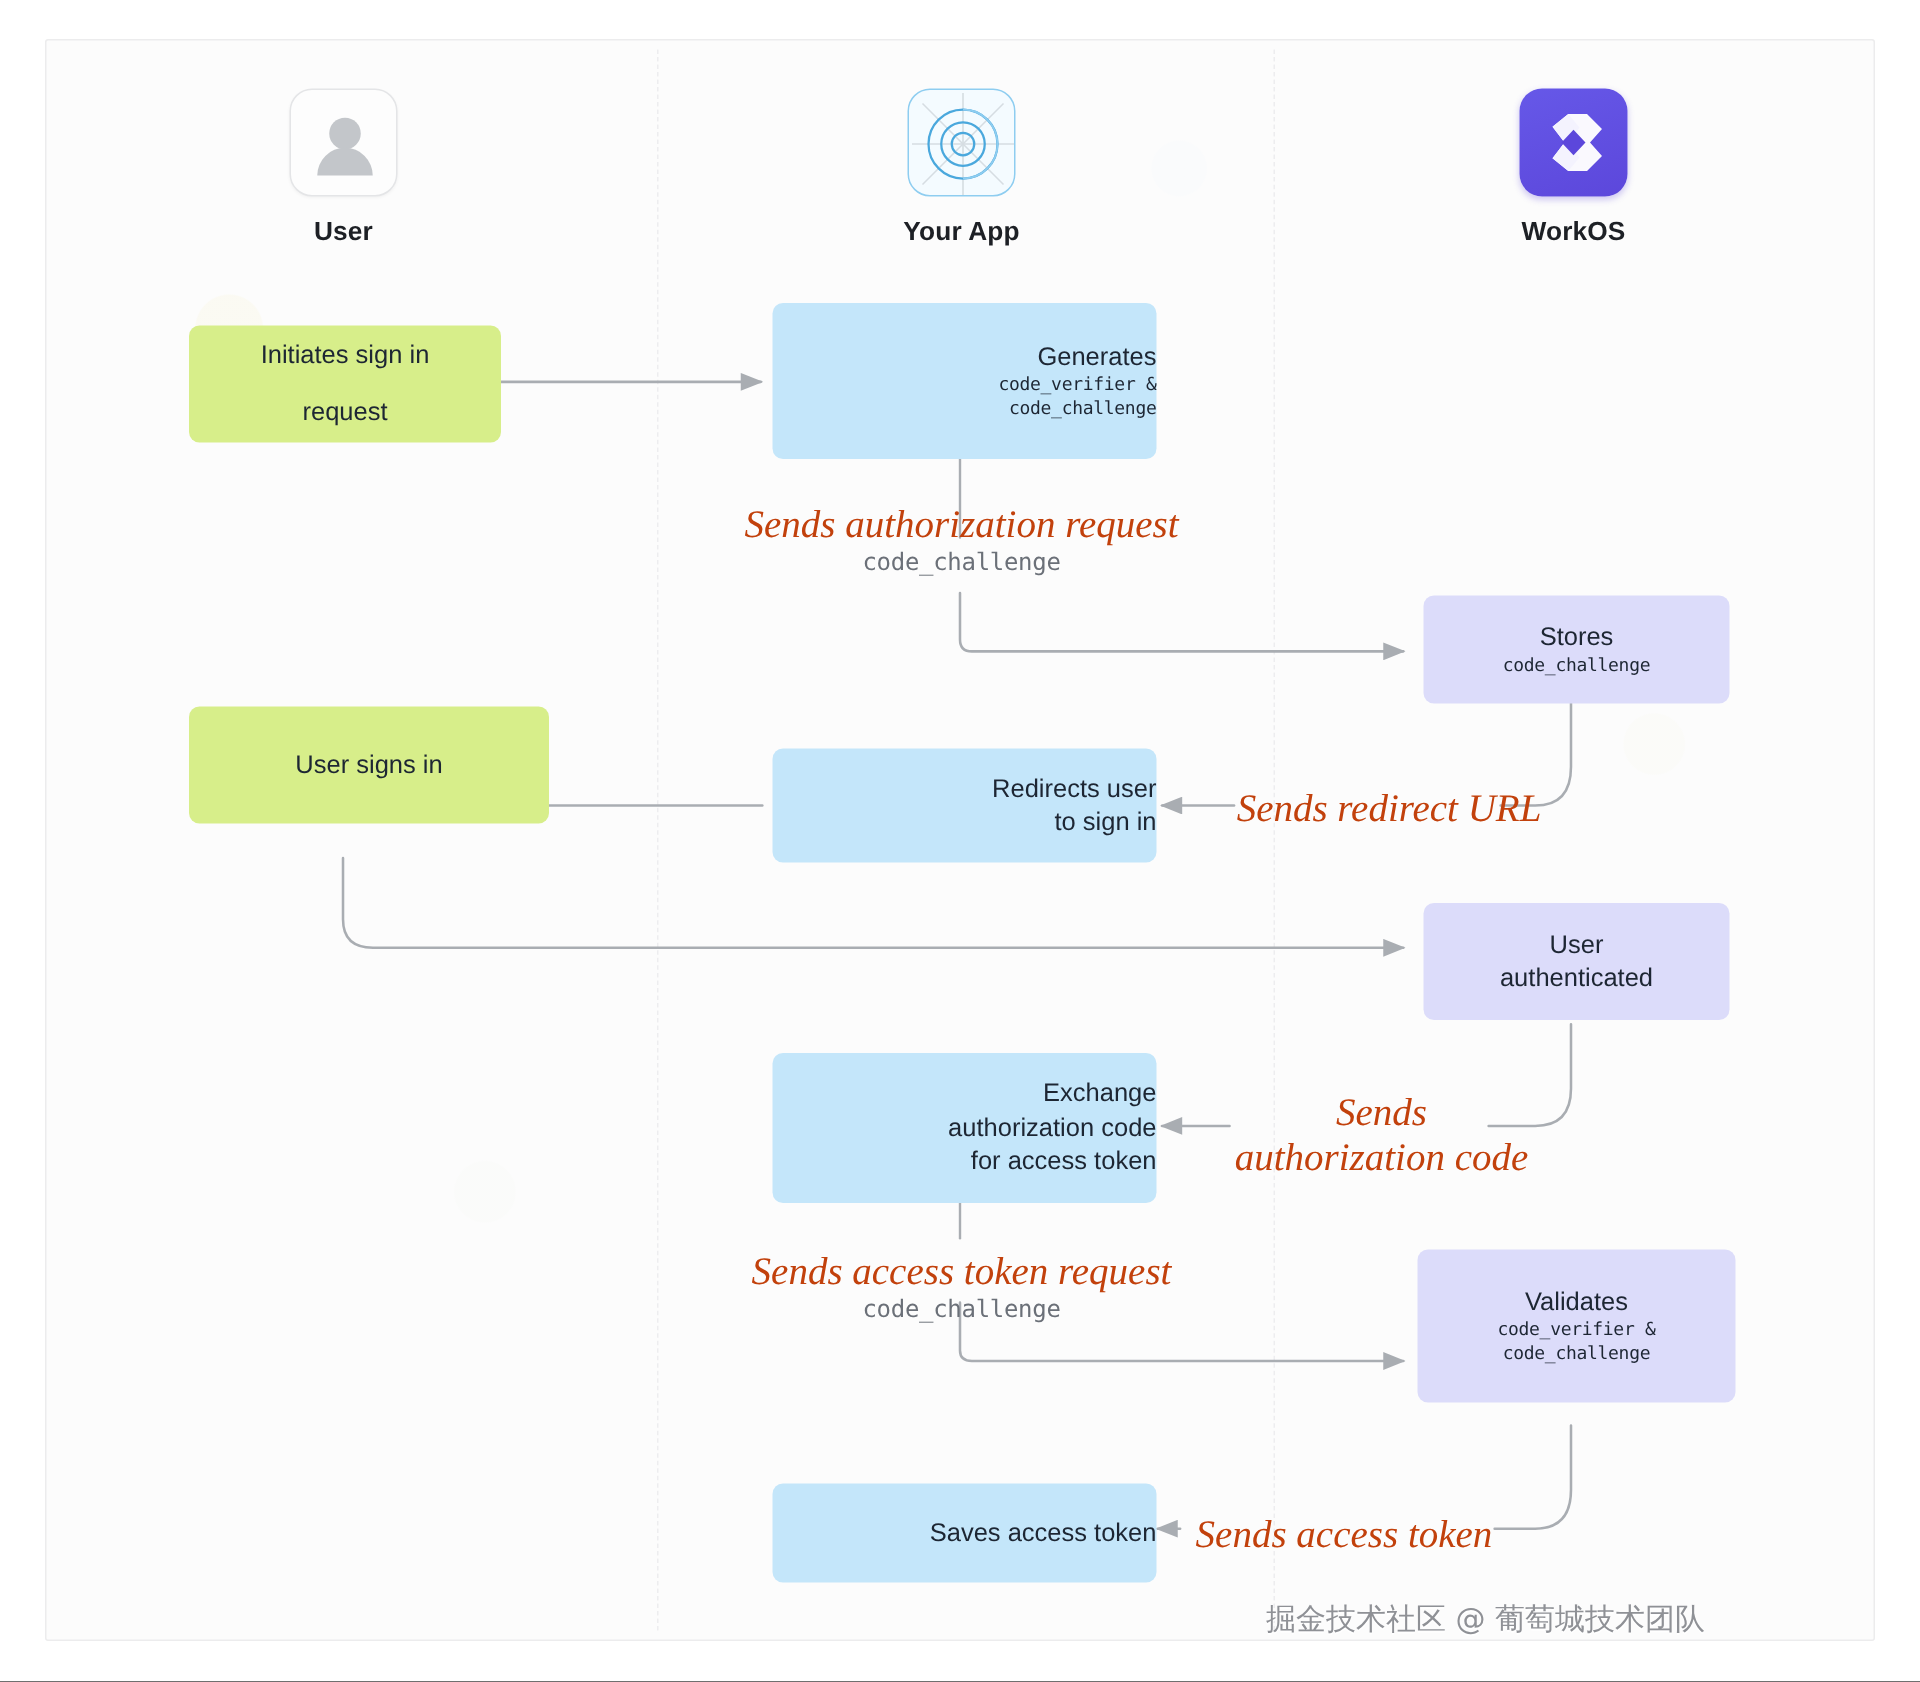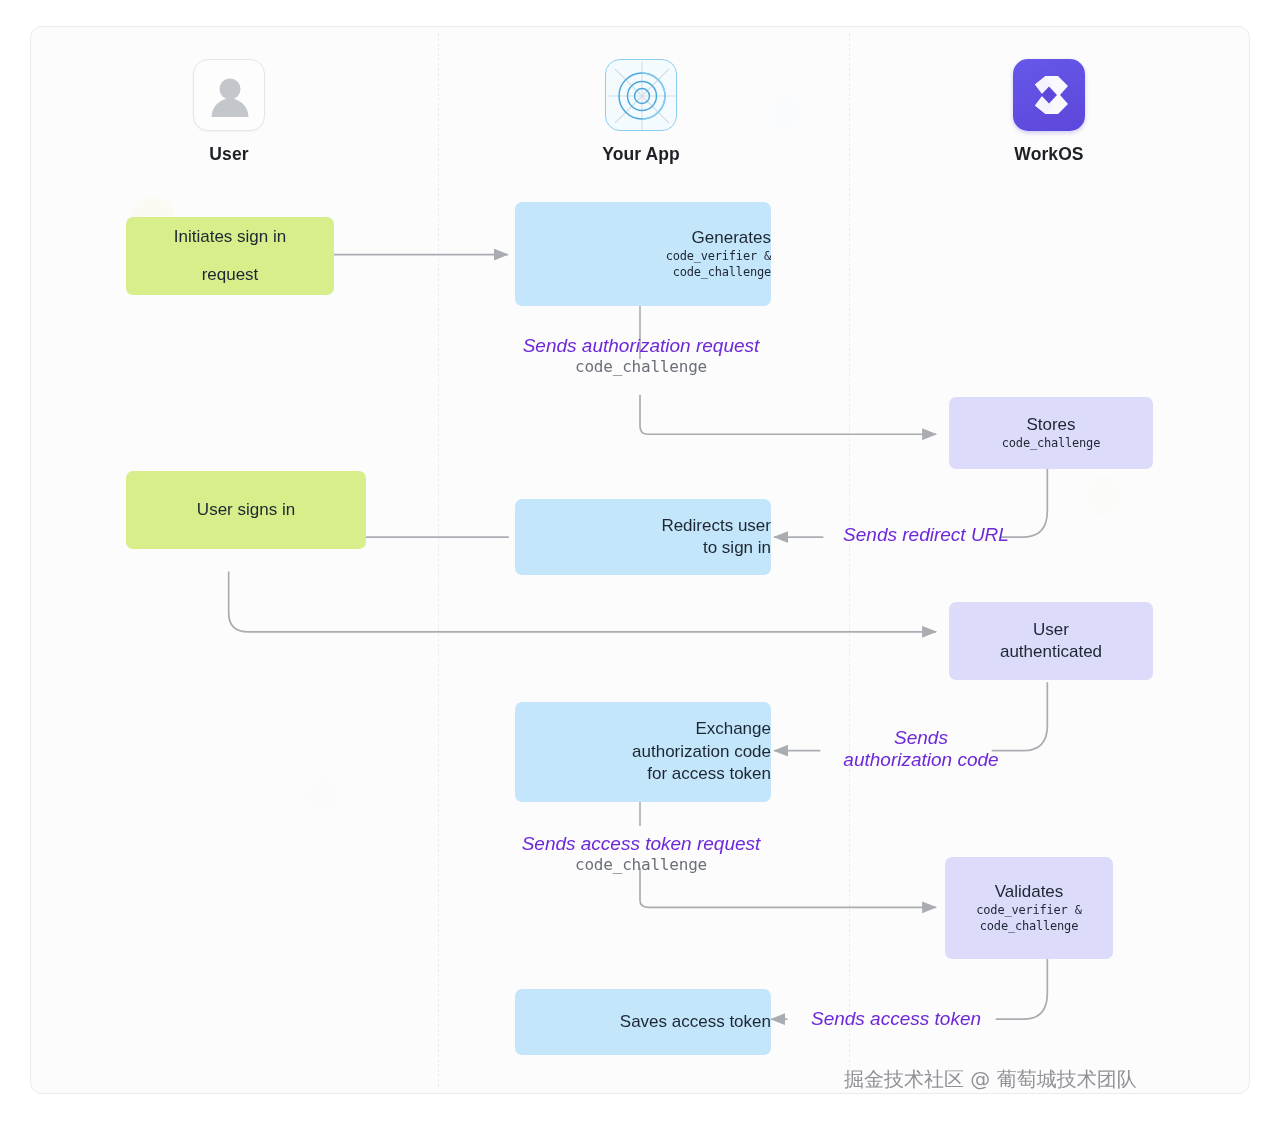--- a/index.html
+++ b/index.html
@@ -15,21 +15,21 @@
     background: #ffffff;
     overflow: hidden;
   }
   
   #card {
     position: absolute;
     left: 30px; top: 26px;
     width: 1220px; height: 1068px;
     background: #fcfcfc;
     border: 1px solid #ececed;
-    border-radius: 12px;
+    border-radius: 2px;
     overflow: hidden;
   }
   
   #texture {
     position: absolute; inset: 0;
     background-image:
       radial-gradient(circle at 10% 18%, rgba(250,248,235,.55) 0 22px, transparent 23px),
       radial-gradient(circle at 62% 8%,  rgba(248,250,252,.5) 0 18px, transparent 19px),
       radial-gradient(circle at 88% 44%, rgba(250,250,245,.5) 0 20px, transparent 21px),
       radial-gradient(circle at 24% 72%, rgba(249,250,248,.5) 0 20px, transparent 21px);
@@ -89,24 +89,24 @@
   .node.purple{ background: #dcdcfa; }
   .sans { font-family: "Liberation Sans", sans-serif; font-size: 17px; }
   .mono { font-family: "DejaVu Sans Mono", monospace; font-size: 12px; letter-spacing: -.2px; }
   .edge-label {
     position: absolute;
     text-align: center;
     color: #4d535c;
     pointer-events: none;
   }
   .edge-label .it {
-    font-family: Liberation Sans, sans-serif;
+    font-family: Liberation Serif, serif;
     font-style: italic;
-    font-size: 19px;
-    color: #6d28d9;
+    font-size: 26px;
+    color: #c2410c;
     display: block;
     white-space: nowrap;
   }
   .edge-label .mn {
     font-family: "DejaVu Sans Mono", monospace;
     font-size: 16px;
     color: #6b7078;
     display: block;
     letter-spacing: -.2px;
     white-space: nowrap;
@@ -240,21 +240,21 @@
       <div class="sans">User</div>
       <div class="sans">authenticated</div>
     </div>
 
     <div class="node blue" style="left:484px; top:675px; width:256px; height:100px">
       <div class="sans">Exchange</div>
       <div class="sans">authorization code</div>
       <div class="sans">for access token</div>
     </div>
 
-    <div class="node purple" style="left:914px; top:830px; width:168px; height:102px">
+    <div class="node purple" style="left:914px; top:806px; width:212px; height:102px">
       <div class="sans">Validates</div>
       <div class="mono">code_verifier &amp;</div>
       <div class="mono">code_challenge</div>
     </div>
 
     <div class="node blue" style="left:484px; top:962px; width:256px; height:66px">
       <div class="sans">Saves access token</div>
     </div>
 
     <div class="edge-label" style="left:440px; top:308px; width:340px">

